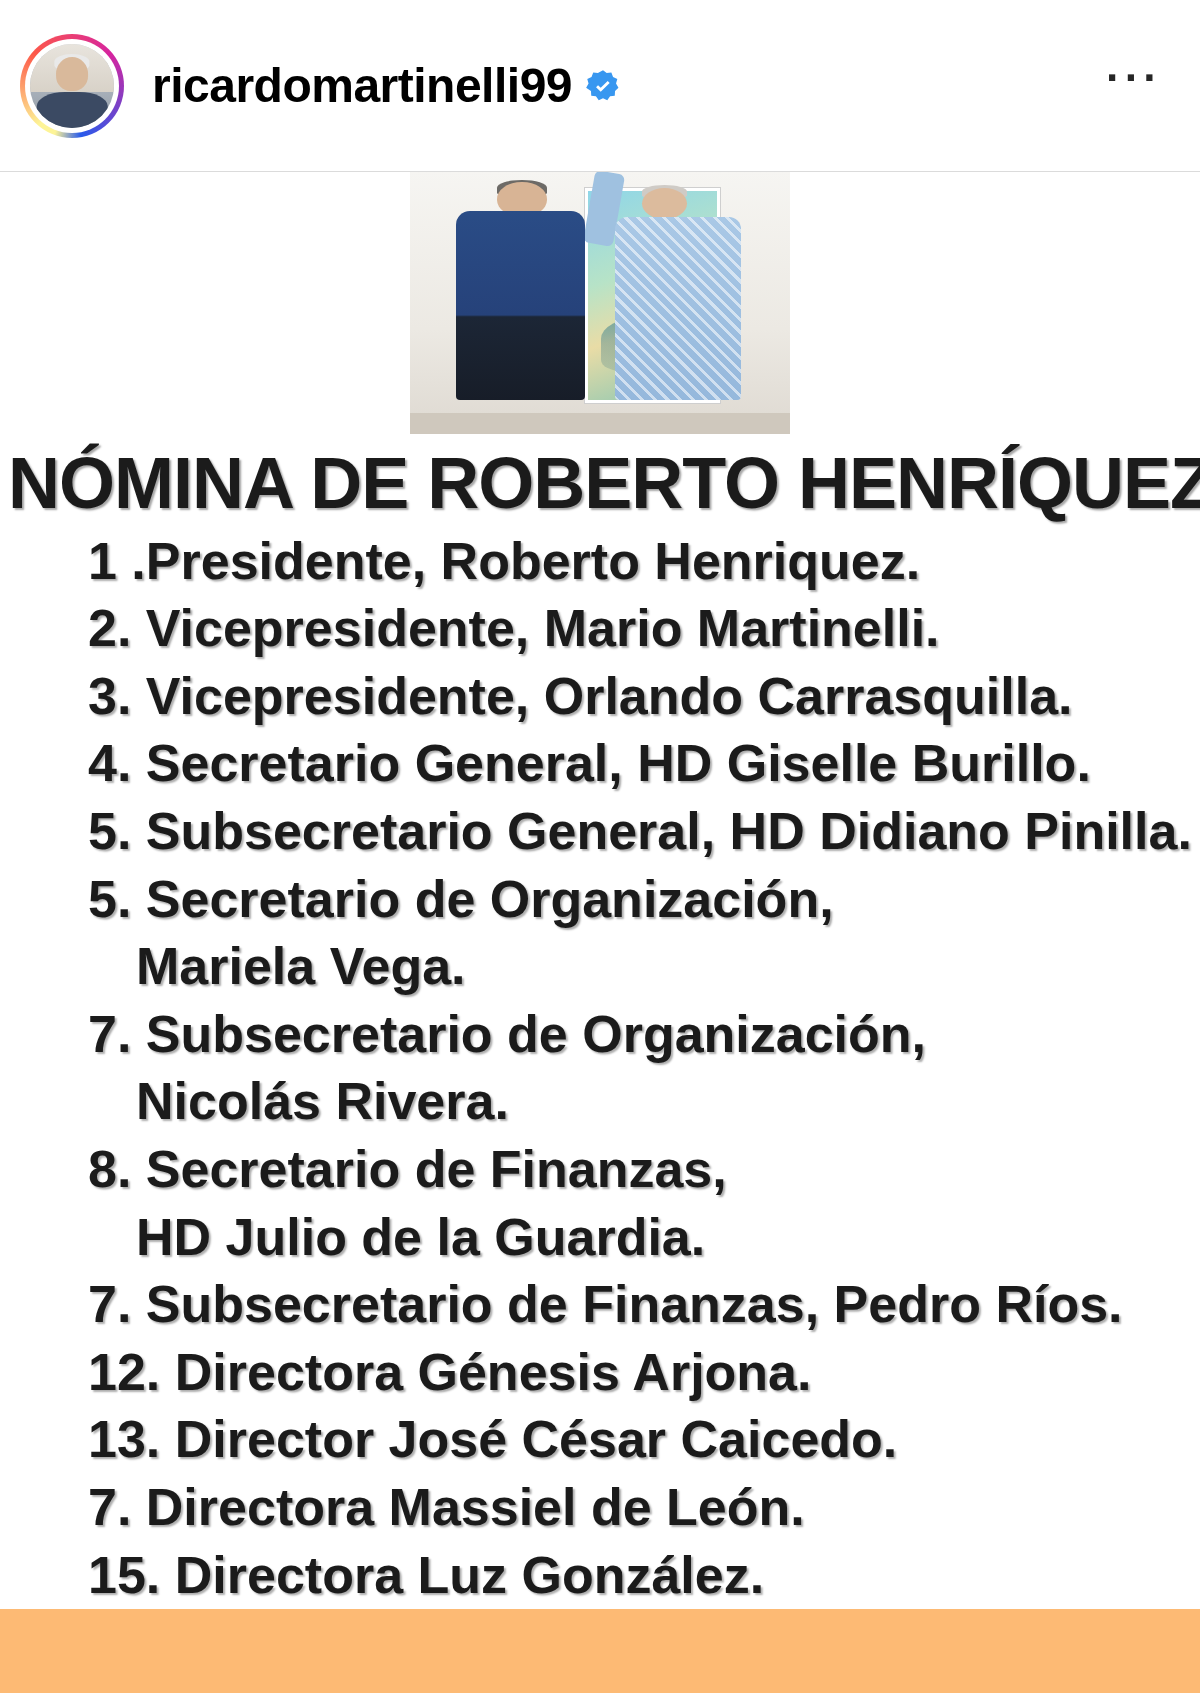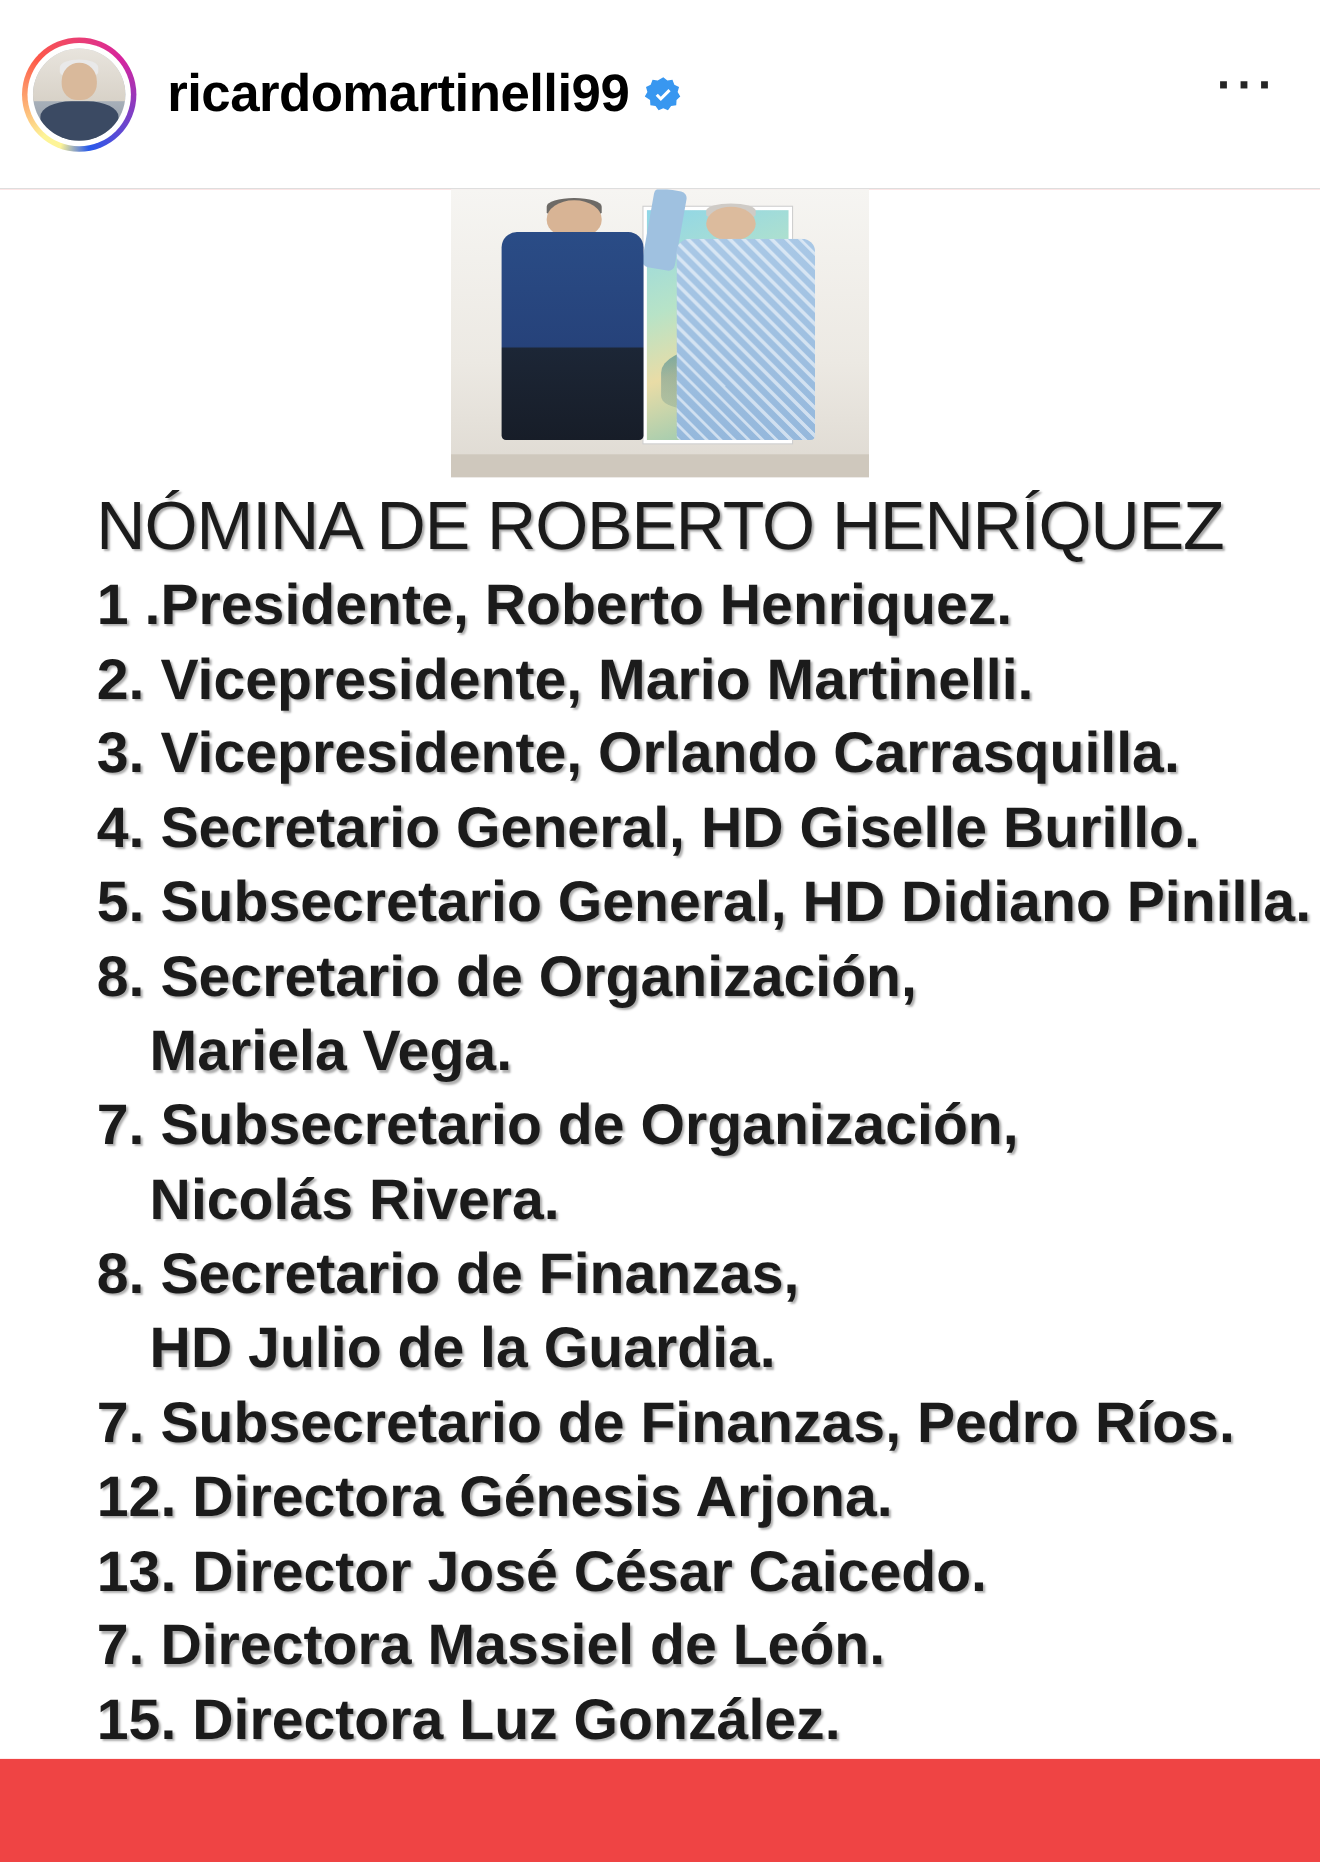--- a/index.html
+++ b/index.html
@@ -12,21 +12,21 @@
     height: 1693px;
     font-family: "Liberation Sans", sans-serif;
     color: #000000;
     overflow: hidden;
   }
 
   .page {
     position: relative;
     width: 1200px;
     height: 1693px;
-    background: #ef4444;
+    background: #fdba74;
   }
 
   
   .post-header {
     display: flex;
     align-items: center;
     height: 172px;
     padding: 0 34px 0 20px;
     box-sizing: border-box;
     border-bottom: 1px solid #dbdbdb;
@@ -222,22 +222,22 @@
     background: #cfc8bd;
   }
 
   .caption-block {
     padding: 4px 8px 0 8px;
     box-sizing: border-box;
   }
 
   .nomina-title {
     text-align: center;
-    font-size: 62px;
-    font-weight: 400;
+    font-size: 72px;
+    font-weight: 700;
     letter-spacing: -1px;
     line-height: 1.05;
     margin: 8px 0 6px 0;
     color: #1b1b1b;
     text-shadow: 2px 2px 2px rgba(0,0,0,0.35);
     white-space: nowrap;
   }
 
   .nomina-list {
     list-style: none;
@@ -301,21 +301,21 @@
     </div>
 
     <div class="caption-block">
       <div class="nomina-title">NÓMINA DE ROBERTO HENRÍQUEZ</div>
       <ul class="nomina-list">
           <li>1 .Presidente, Roberto Henriquez.</li>
           <li>2. Vicepresidente, Mario Martinelli.</li>
           <li>3. Vicepresidente, Orlando Carrasquilla.</li>
           <li>4. Secretario General, HD Giselle Burillo.</li>
           <li>5. Subsecretario General, HD Didiano Pinilla.</li>
-          <li>8. Secretario de Organización,</li>
+          <li>5. Secretario de Organización,</li>
           <li class="indent-cont">Mariela Vega.</li>
           <li>7. Subsecretario de Organización,</li>
           <li class="indent-cont">Nicolás Rivera.</li>
           <li>8. Secretario de Finanzas,</li>
           <li class="indent-cont">HD Julio de la Guardia.</li>
           <li>7. Subsecretario de Finanzas, Pedro Ríos.</li>
           <li>12. Directora Génesis Arjona.</li>
           <li>13. Director José César Caicedo.</li>
           <li>7. Directora Massiel de León.</li>
           <li>15. Directora Luz González.</li>

